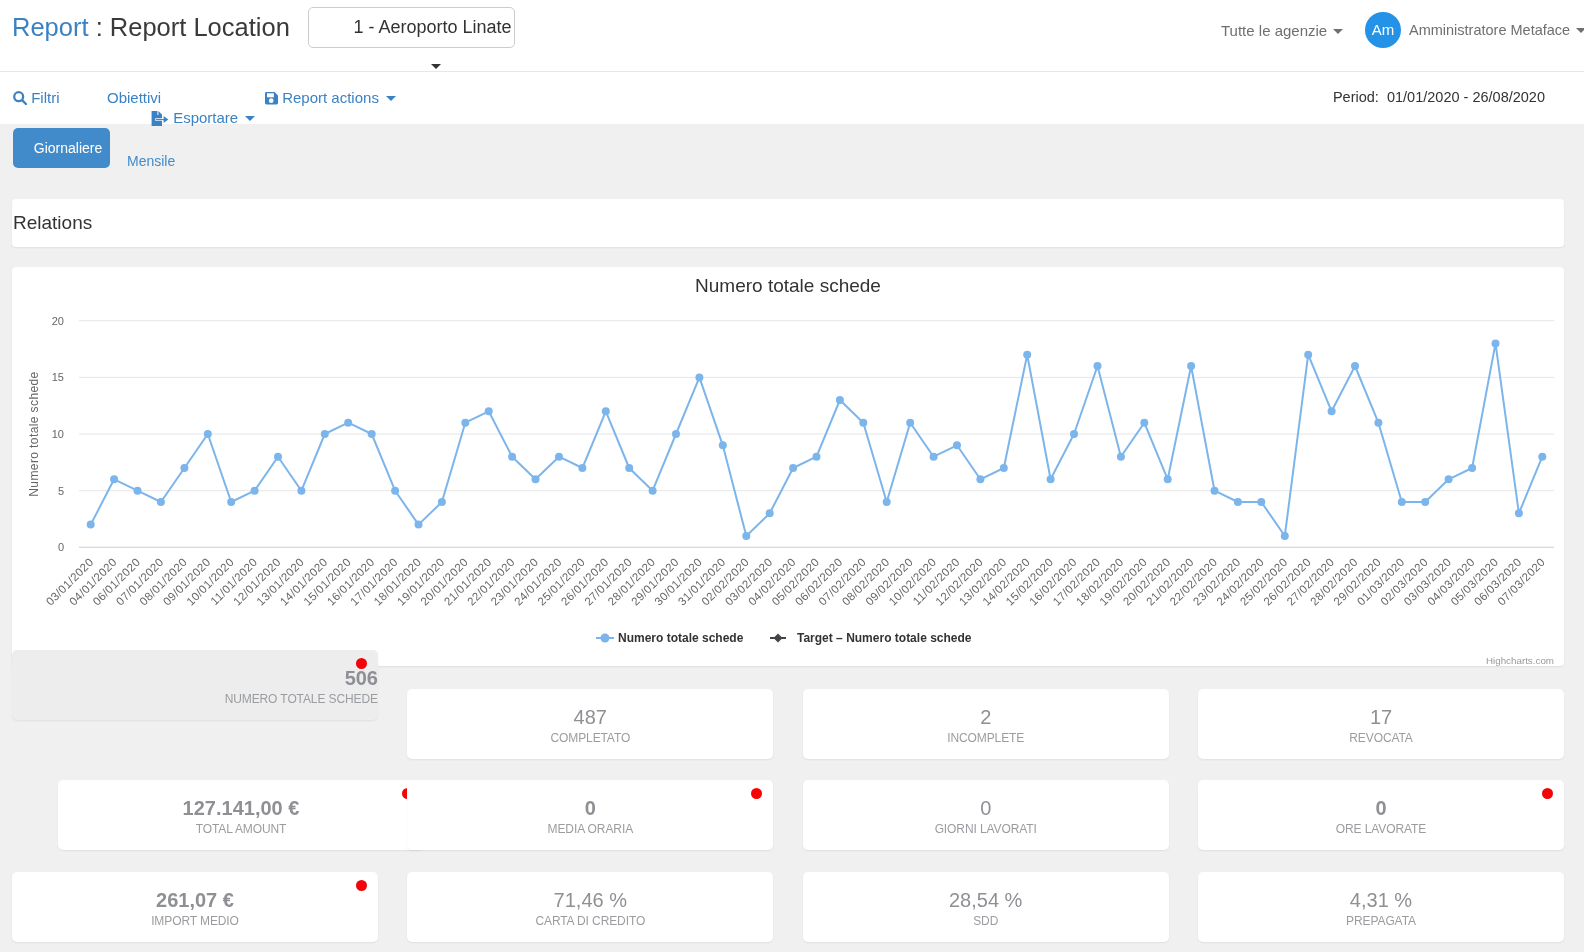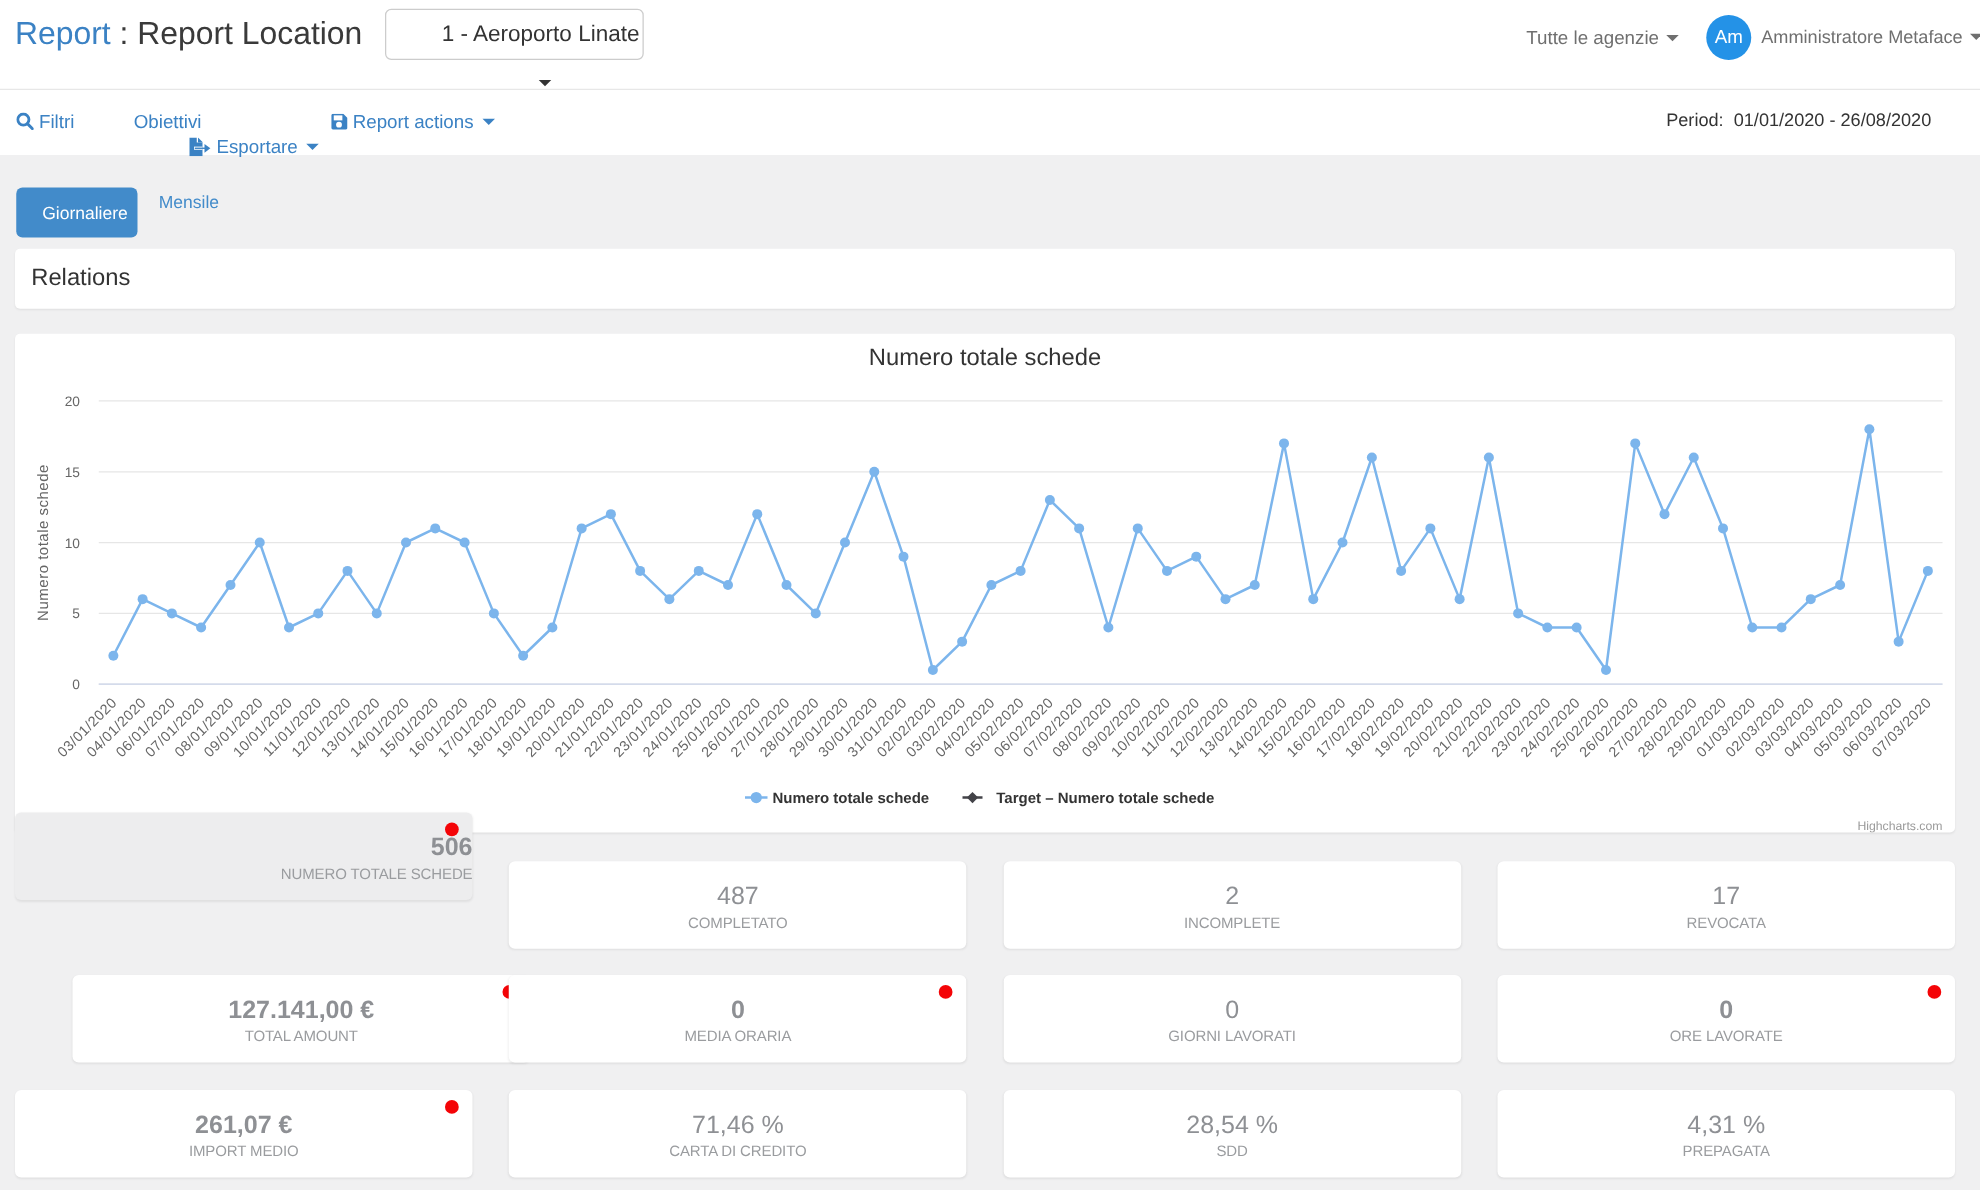--- a/index.html
+++ b/index.html
@@ -14,26 +14,26 @@
   border:1px solid #ccc; border-radius:5px; font-size:18px; color:#333; text-align:center; line-height:39px;padding-left:42px; }
 .caret { display:inline-block; width:0; height:0; border-left:5px solid transparent;
   border-right:5px solid transparent; border-top:5px solid currentColor; vertical-align:middle; margin-left:7px; margin-top:-2px; }
 .agz { position:absolute; top:22px; left:1221px; font-size:15px; color:#6f6f6f; white-space:nowrap; }
 .avatar { position:absolute; left:1365px; top:12px; width:36px; height:36px; border-radius:50%;
   background:#2492e7; color:#fff; font-size:15px; text-align:center; line-height:36px; }
 .uname { position:absolute; top:22px; left:1409px; font-size:14.5px; color:#6f6f6f; white-space:nowrap; }
 .toolbar a { position:absolute; top:89px; font-size:15px; color:#3b82c4; text-decoration:none; white-space:nowrap; }
 .toolbar svg { vertical-align:-2px; }
 .period { position:absolute; top:89px; right:39px; font-size:14.5px; color:#333; white-space:nowrap; }
-.tab-on { position:absolute; left:13px; top:150px; width:97px; height:40px; background:#428bca;
+.tab-on { position:absolute; left:13px; top:128px; width:97px; height:40px; background:#428bca;
   border-radius:5px; color:#fff; font-size:14px; text-align:center; line-height:40px;padding-left:13px; }
 .tab-off { position:absolute; left:127px; top:141px; height:40px; color:#428bca; font-size:14px; line-height:40px; }
 .panel { position:absolute; left:12px; width:1552px; background:#fff; border-radius:4px;
   box-shadow:0 1px 2px rgba(0,0,0,0.07); }
-.relations { top:199px; height:48px; font-size:19px; color:#333; line-height:48px; padding-left:13px; }
+.relations { top:199px; height:48px; font-size:19px; color:#333; line-height:48px; padding-left:1px; }
 .chartpanel { top:267px; height:399px; }
 .card { position:absolute; width:366px; height:70px; background:#fff; border-radius:5px;
   box-shadow:0 1px 2px rgba(0,0,0,0.07); text-align:center; }
 .card.gray { background:#ededee; }
 .cv { margin-top:16px; font-size:20px; line-height:25px; color:#8e9094; }
 .cv.bold { font-weight:bold; }
 .cl { font-size:12px; line-height:16px; letter-spacing:-0.1px; color:#9a9c9f; }
 .dot { position:absolute; right:11px; top:8px; width:11px; height:11px; border-radius:50%; background:#f40407; }
 </style>
 </head>

